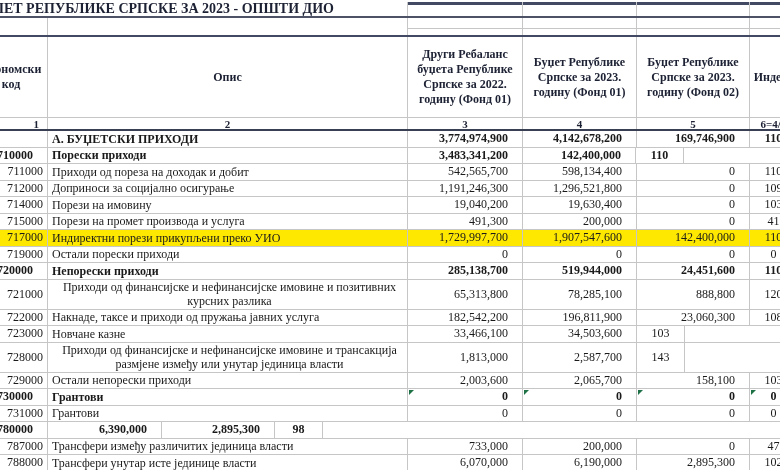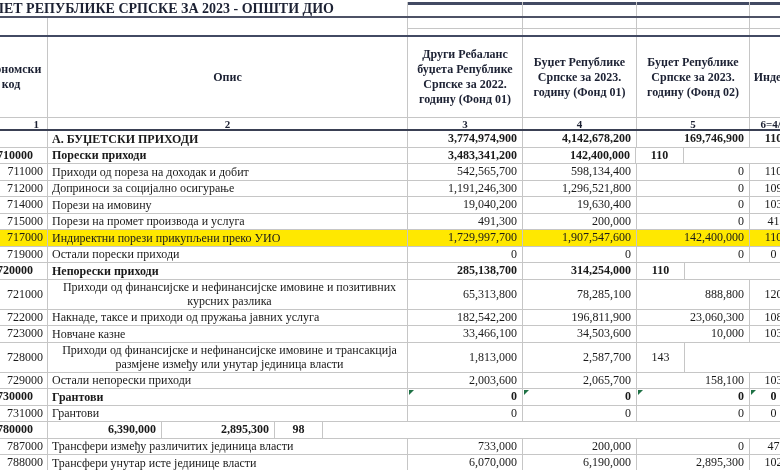--- a/index.html
+++ b/index.html
@@ -31,21 +31,21 @@
   .nums-row .cell{justify-content:center;}
   .nums-row .n-code{justify-content:flex-end;padding-right:8px;}
 
   .r{display:flex;height:16.5px;border-bottom:1px solid var(--grid);font-size:12px;box-sizing:border-box;}
   .r.tall{height:30px;}
   .r.sect{font-weight:bold;}
   .r.hl{background:var(--yellow);}
   .c-code{justify-content:flex-end;padding-right:4px;}
   .r.sect .c-code{padding-right:14px;}
   .c-desc{padding-left:4px;line-height:14px;text-align:center;}
-  .c-val{justify-content:flex-end;padding-right:5px;}
+  .c-val{justify-content:flex-end;padding-right:14px;}
   .c-idx{justify-content:center;}
   .header-row .cell, .nums-row .cell{font-family:"Liberation Serif","DejaVu Serif",serif;}
 
   .tri{position:absolute;top:1px;left:1px;width:0;height:0;border-top:5px solid var(--green);border-right:5px solid transparent;}
 </style>
 </head>
 <body>
 
 <div class="sheet">
 
@@ -156,21 +156,22 @@
         <div class="cell c-desc col-desc">Остали порески приходи</div>
         <div class="cell c-val col-v1">0</div>
         <div class="cell c-val col-v2">0</div>
         <div class="cell c-val col-v3">0</div>
         <div class="cell c-idx col-idx">0</div>
       </div>
       <div class="r sect">
         <div class="cell c-code col-code">720000</div>
         <div class="cell c-desc col-desc">Непорески приходи</div>
         <div class="cell c-val col-v1">285,138,700</div>
-        <div class="cell c-val col-v2">314,254,000</div>
+        <div class="cell c-val col-v2">519,944,000</div>
+        <div class="cell c-val col-v3">24,451,600</div>
         <div class="cell c-idx col-idx">110</div>
       </div>
       <div class="r tall">
         <div class="cell c-code col-code">721000</div>
         <div class="cell c-desc col-desc">Приходи од финансијске и нефинансијске имовине и позитивних курсних разлика</div>
         <div class="cell c-val col-v1">65,313,800</div>
         <div class="cell c-val col-v2">78,285,100</div>
         <div class="cell c-val col-v3">888,800</div>
         <div class="cell c-idx col-idx">120</div>
       </div>
@@ -180,21 +181,20 @@
         <div class="cell c-val col-v1">182,542,200</div>
         <div class="cell c-val col-v2">196,811,900</div>
         <div class="cell c-val col-v3">23,060,300</div>
         <div class="cell c-idx col-idx">108</div>
       </div>
       <div class="r">
         <div class="cell c-code col-code">723000</div>
         <div class="cell c-desc col-desc">Новчане казне</div>
         <div class="cell c-val col-v1">33,466,100</div>
         <div class="cell c-val col-v2">34,503,600</div>
-        <div class="cell c-val col-v3">10,000</div>
         <div class="cell c-idx col-idx">103</div>
       </div>
       <div class="r tall">
         <div class="cell c-code col-code">728000</div>
         <div class="cell c-desc col-desc">Приходи од финансијске и нефинансијске имовине и трансакција размјене између или унутар јединица власти</div>
         <div class="cell c-val col-v1">1,813,000</div>
         <div class="cell c-val col-v2">2,587,700</div>
         <div class="cell c-idx col-idx">143</div>
       </div>
       <div class="r">

